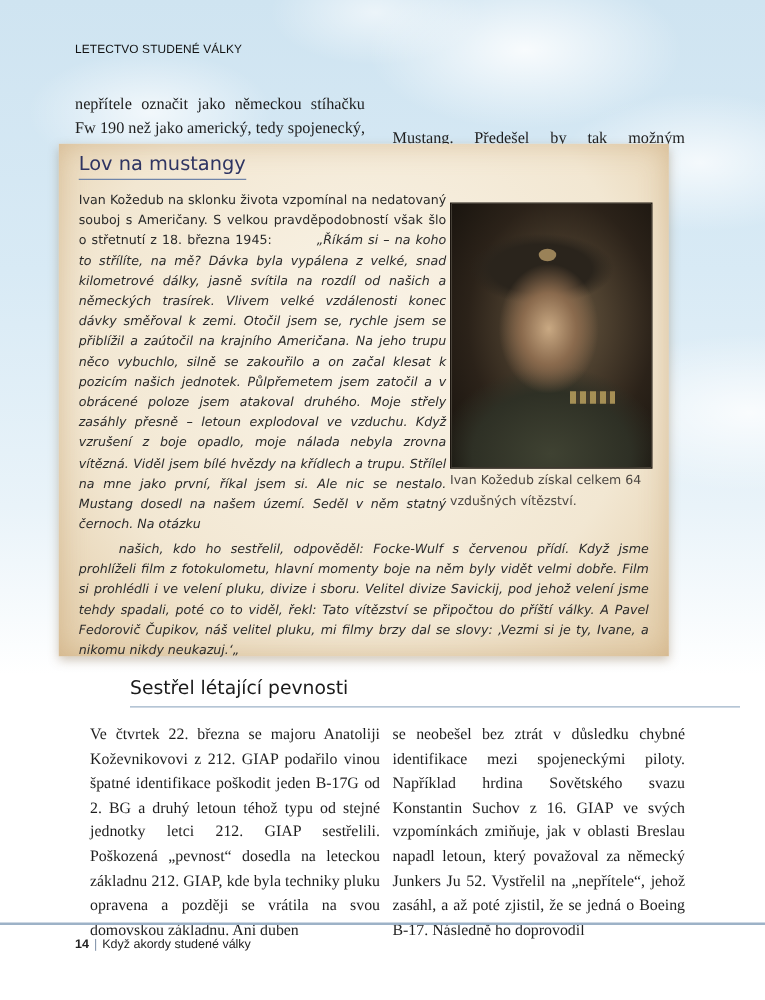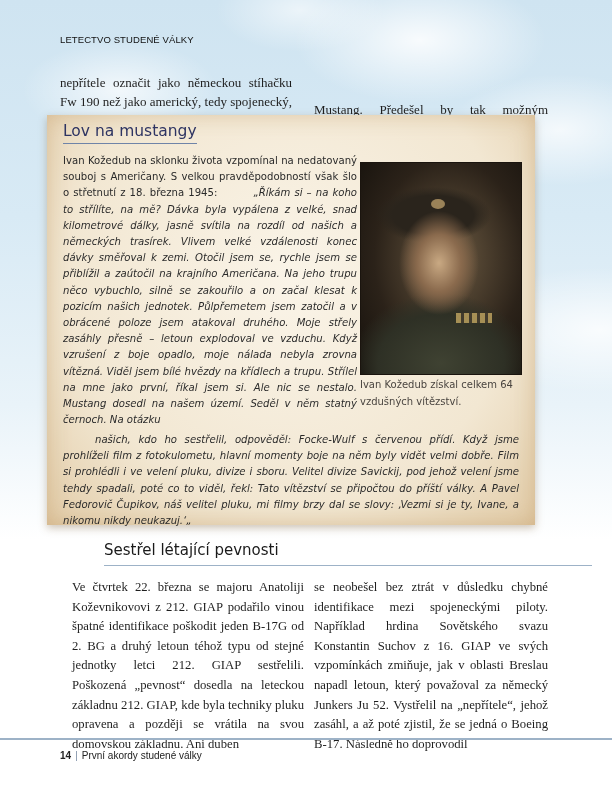--- a/index.html
+++ b/index.html
@@ -107,14 +107,14 @@
   <div class="box-text wide"><i>našich, kdo ho sestřelil, odpověděl: Focke-Wulf s červenou přídí. Když jsme prohlíželi film z fotokulometu, hlavní momenty boje na něm byly vidět velmi dobře. Film si prohlédli i ve velení pluku, divize i sboru. Velitel divize Savickij, pod jehož velení jsme tehdy spadali, poté co to viděl, řekl: Tato vítězství se připočtou do příští války. A Pavel Fedorovič Čupikov, náš velitel pluku, mi filmy brzy dal se slovy: ‚Vezmi si je ty, Ivane, a nikomu nikdy neukazuj.‘„</i></div>
 </div>
 
 <div class="section-title">Sestřel létající pevnosti</div>
 
 <div class="col bottom-left">Ve čtvrtek 22. března se majoru Anatoliji Koževnikovovi z 212. GIAP podařilo vinou špatné identifikace poškodit jeden B-17G od 2. BG a druhý letoun téhož typu od stejné jednotky letci 212. GIAP sestřelili. Poškozená „pevnost“ dosedla na leteckou základnu 212. GIAP, kde byla techniky pluku opravena a později se vrátila na svou domovskou základnu. Ani duben</div>
 <div class="col bottom-right">se neobešel bez ztrát v důsledku chybné identifikace mezi spojeneckými piloty. Například hrdina Sovětského svazu Konstantin Suchov z 16. GIAP ve svých vzpomínkách zmiňuje, jak v oblasti Breslau napadl letoun, který považoval za německý Junkers Ju 52. Vystřelil na „nepřítele“, jehož zasáhl, a až poté zjistil, že se jedná o Boeing B-17. Následně ho doprovodil</div>
 
 <div class="footer-rule"></div>
 <div class="footer">
-  <span class="pnum">14</span><span class="sep">|</span><span>První akordy studené války</span>
+  <span class="pnum">14</span><span class="sep">|</span><span>Když akordy studené války</span>
 </div>
 
 </body></html>

